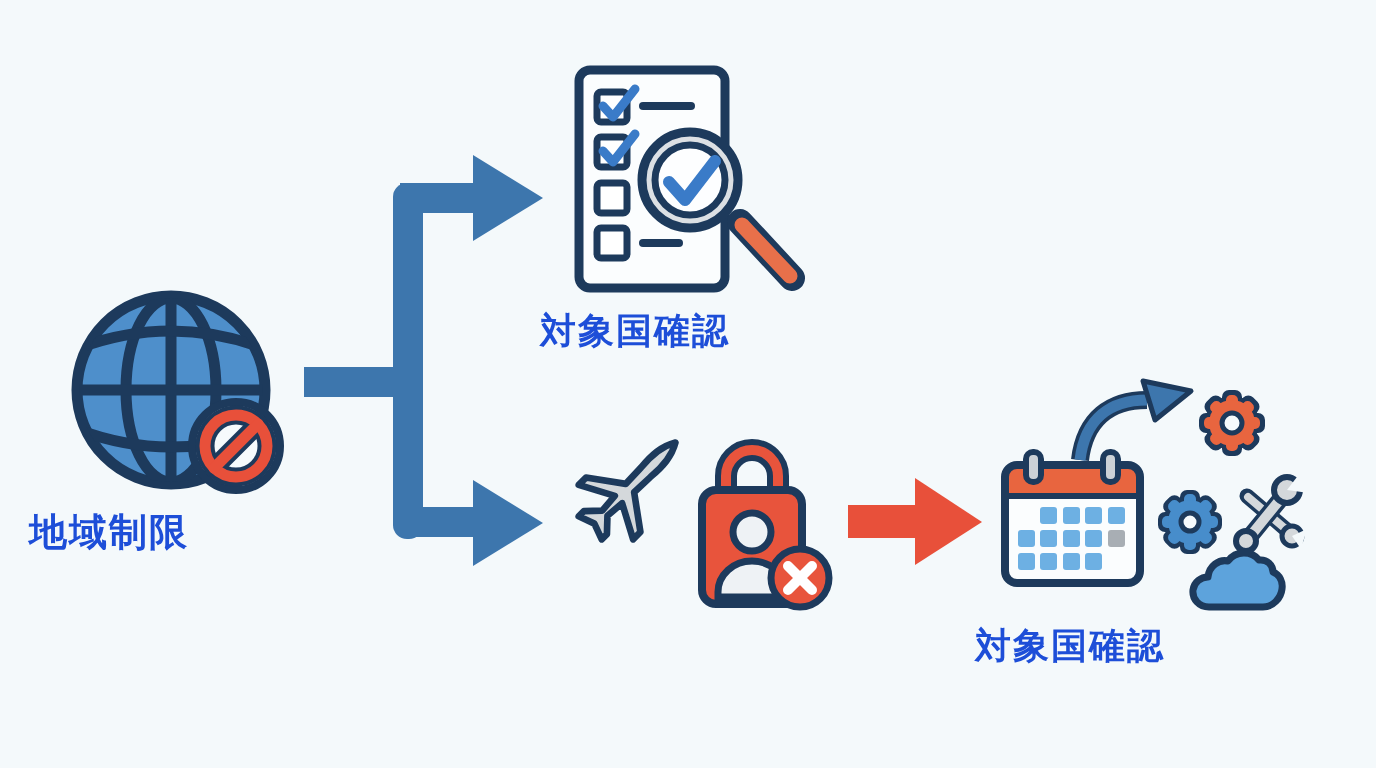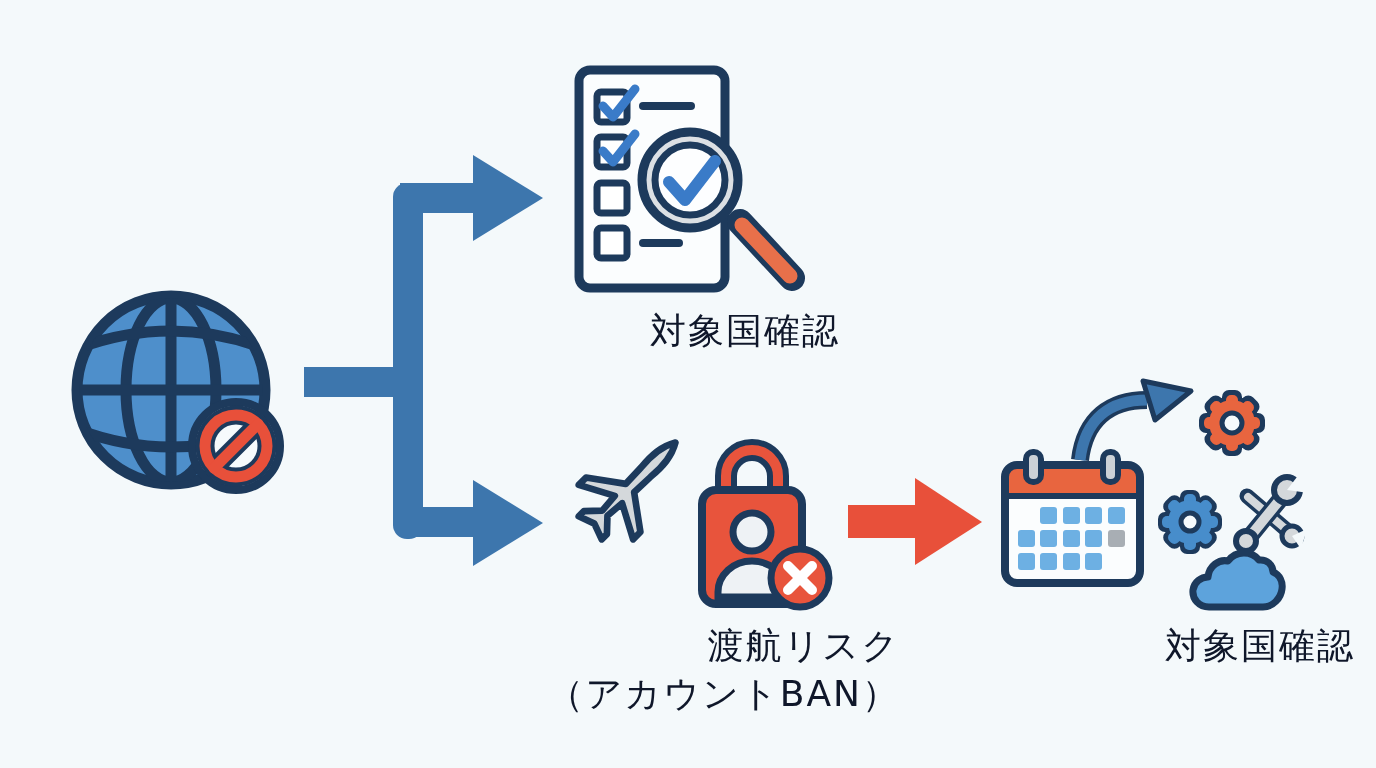--- a/index.html
+++ b/index.html
@@ -7,23 +7,23 @@
     position: relative;
     width: 1376px;
     height: 768px;
     background: #f4f9fb;
     overflow: hidden;
     font-family: "DejaVu Sans", sans-serif;
   }
   .abs { position: absolute; }
   .label {
     position: absolute;
-    font-weight: 400;
-    color: #0f172a;
-    text-align: right;
+    font-weight: 700;
+    color: #1d4ed8;
+    text-align: left;
     letter-spacing: 2px;
     line-height: 48px;
     white-space: nowrap;
   }
 </style>
 </head>
 <body>
 
 <div class="canvas">
 
@@ -194,25 +194,22 @@
     </g>
 
     <g>
       <path d="M 214,231 C 204,231 197,223 198,214 C 199,206 206,201 213,201
                C 214,190 224,183 233,185 C 241,174 257,175 264,184
                C 272,183 278,189 278,196 C 285,199 288,206 287,213
                C 286,222 278,231 268,231 Z" fill="#5da3dc" stroke="#1d3a5c" stroke-width="7" stroke-linejoin="round"></path>
     </g>
   </svg>
 
+  <div class="label" style="left:29px; top:508px; width:320px; font-size:38px;">地域制限</div>
 
   <div class="label" style="left:540px; top:307px; width:300px; font-size:36px;">対象国確認</div>
 
-  <div class="label" style="left:520px; top:622px; width:380px; font-size:36px;">
-    <div>渡航リスク</div>
-    <div>（アカウントBAN）</div>
-  </div>
 
   <div class="label" style="left:975px; top:622px; width:380px; font-size:36px;">
     <div>対象国確認</div>
   </div>
 
 </div>
 
 </body></html>

